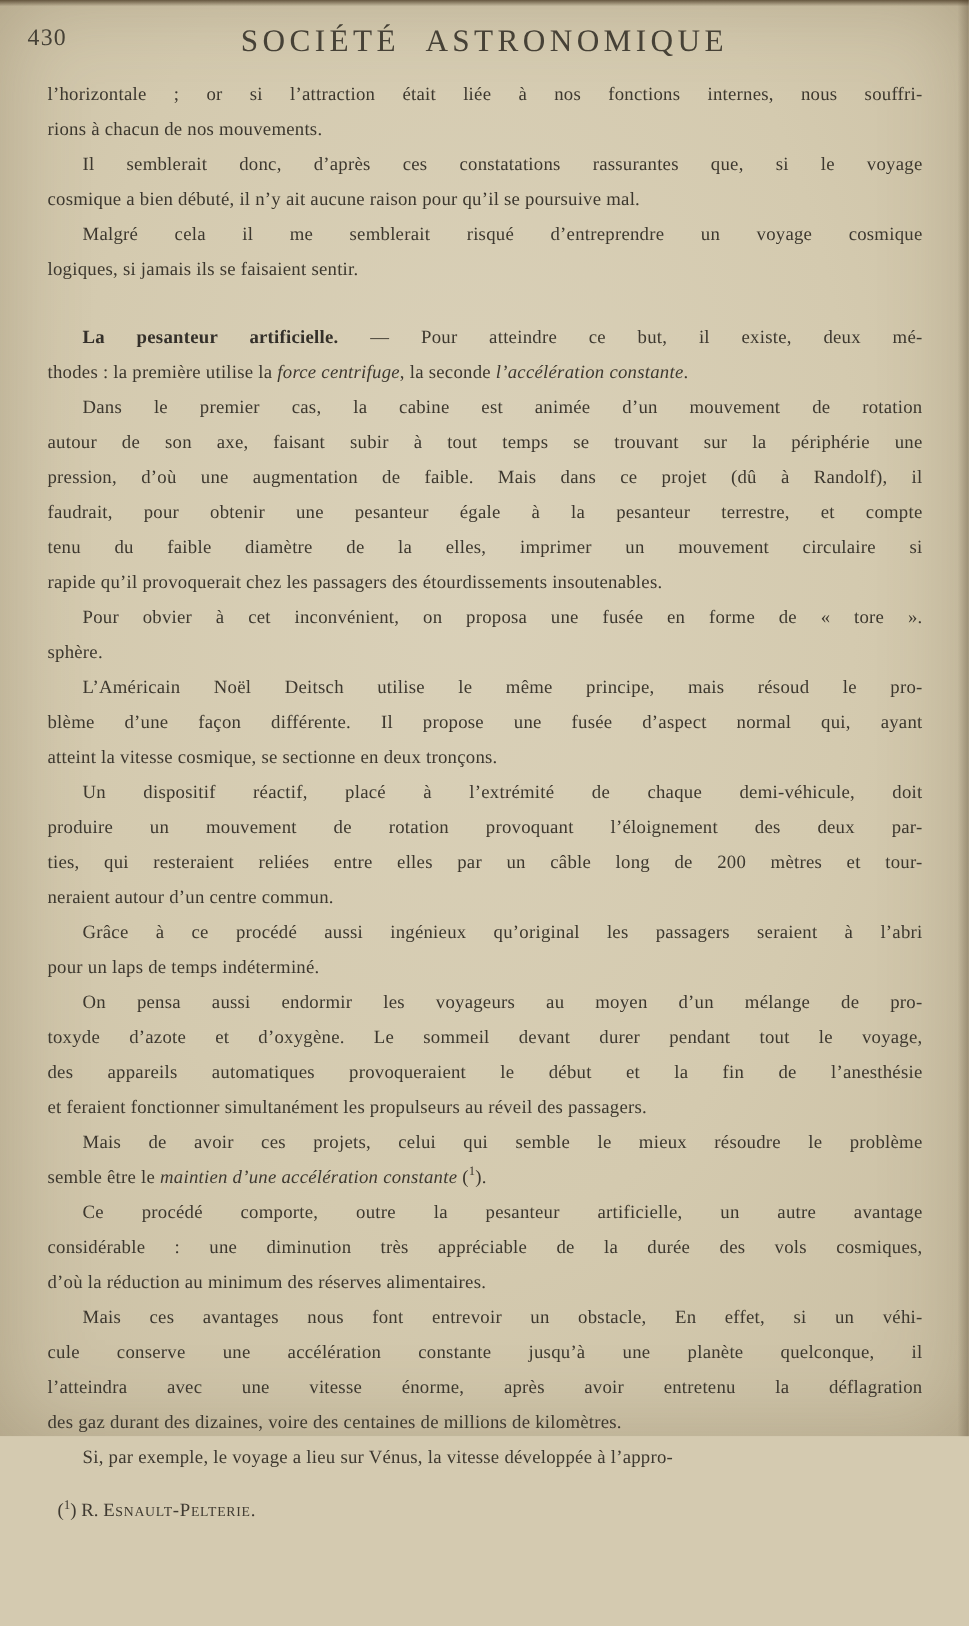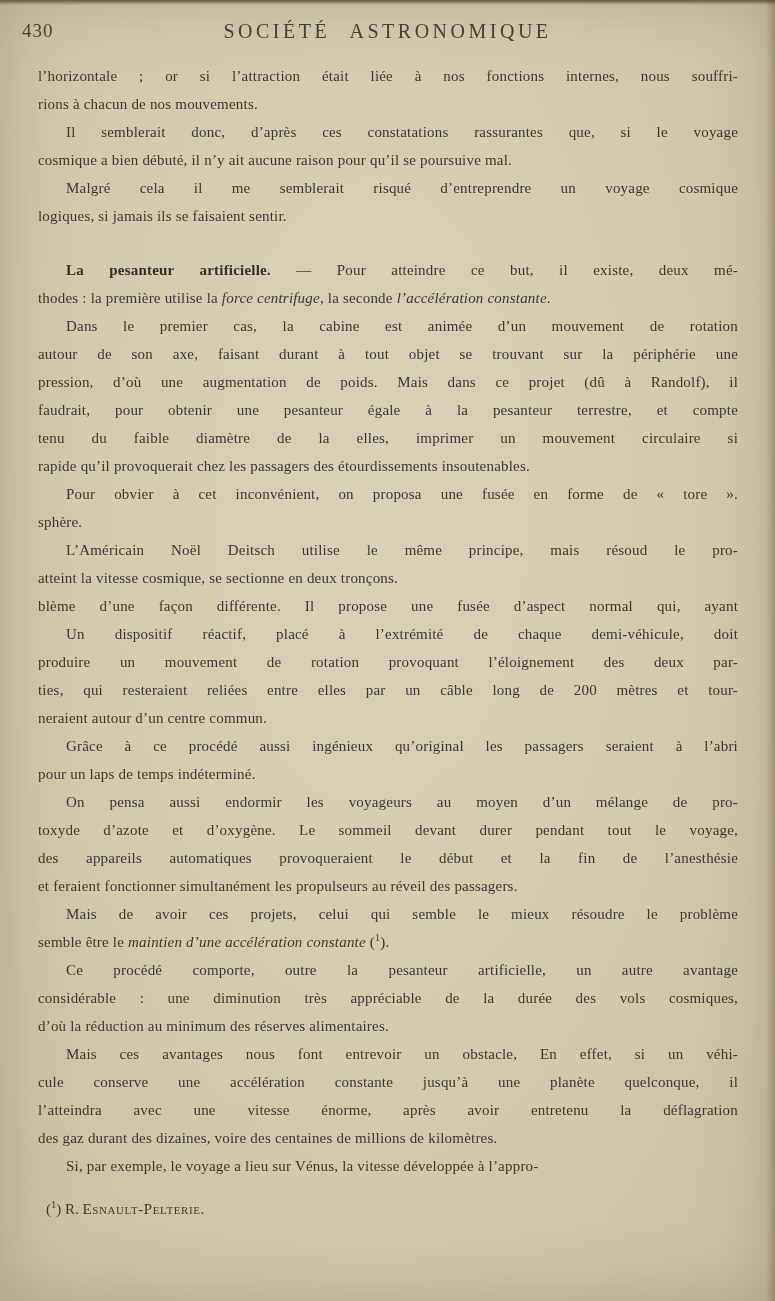--- a/index.html
+++ b/index.html
@@ -4,21 +4,21 @@
 <style>
   html,body { margin:0; padding:0; }
   body {
     width:775px; height:1301px;
     font-family:"Liberation Serif","DejaVu Serif",serif;
     background:#d4cab0;
     overflow:hidden;
   }
   .page {
     position:relative;
-    width:775px; height:1301px;
+    width:775px; height:1149px;
     background:radial-gradient(ellipse at 48% 38%, #dad1b9 0%, #d4caaf 55%, #c9bea2 100%);
     box-shadow:inset 0 0 70px rgba(110,92,62,.30);
     color:#3d382f;
   }
   
   .edge-top {
     position:absolute; top:0; left:0; right:0; height:5px;
     background:linear-gradient(to bottom, rgba(78,62,40,.80), rgba(78,62,40,0));
   }
   .edge-right {
@@ -29,21 +29,21 @@
     position:relative;
     padding-top:20px;
     height:26px;
   }
   .page-number {
     position:absolute; left:22px; top:20px;
     font-size:19px; letter-spacing:1px; color:#454035;
   }
   .journal-title {
     text-align:center;
-    font-size:20px; letter-spacing:3.5px; word-spacing:12px;
+    font-size:25px; letter-spacing:3.5px; word-spacing:12px;
     color:#464136;
   }
   .page-body {
     margin:16px 37px 0 38px; 
     font-size:15px;
     line-height:28px;
     letter-spacing:.2px;
   }
   .para { margin:0; }
   .para.space-before { margin-top:26px; }
@@ -89,34 +89,34 @@
       <div class="para indent">
         <div class="line first"><span class="seg-n">Malgré cela il me semblerait risqué d’entreprendre un voyage cosmique</span></div>
         <div class="line last"><span class="seg-n">logiques, si jamais ils se faisaient sentir.</span></div>
       </div>
       <div class="para indent space-before">
         <div class="line first"><span class="seg-b">La pesanteur artificielle.</span><span class="seg-n"> — Pour atteindre ce but, il existe, deux mé-</span></div>
         <div class="line last"><span class="seg-n">thodes : la première utilise la </span><span class="seg-i">force centrifuge</span><span class="seg-n">, la seconde </span><span class="seg-i">l’accélération constante</span><span class="seg-n">.</span></div>
       </div>
       <div class="para indent">
         <div class="line first"><span class="seg-n">Dans le premier cas, la cabine est animée d’un mouvement de rotation</span></div>
-        <div class="line"><span class="seg-n">autour de son axe, faisant durant à tout objet se trouvant sur la périphérie une</span></div>
-        <div class="line"><span class="seg-n">pression, d’où une augmentation de poids. Mais dans ce projet (dû à Randolf), il</span></div>
+        <div class="line"><span class="seg-n">autour de son axe, faisant subir à tout temps se trouvant sur la périphérie une</span></div>
+        <div class="line"><span class="seg-n">pression, d’où une augmentation de faible. Mais dans ce projet (dû à Randolf), il</span></div>
         <div class="line"><span class="seg-n">faudrait, pour obtenir une pesanteur égale à la pesanteur terrestre, et compte</span></div>
         <div class="line"><span class="seg-n">tenu du faible diamètre de la elles, imprimer un mouvement circulaire si</span></div>
         <div class="line last"><span class="seg-n">rapide qu’il provoquerait chez les passagers des étourdissements insoutenables.</span></div>
       </div>
       <div class="para indent">
         <div class="line first"><span class="seg-n">Pour obvier à cet inconvénient, on proposa une fusée en forme de « tore ».</span></div>
         <div class="line last"><span class="seg-n">sphère.</span></div>
       </div>
       <div class="para indent">
         <div class="line first"><span class="seg-n">L’Américain Noël Deitsch utilise le même principe, mais résoud le pro-</span></div>
+        <div class="line"><span class="seg-n">blème d’une façon différente. Il propose une fusée d’aspect normal qui, ayant</span></div>
         <div class="line last"><span class="seg-n">atteint la vitesse cosmique, se sectionne en deux tronçons.</span></div>
-        <div class="line"><span class="seg-n">blème d’une façon différente. Il propose une fusée d’aspect normal qui, ayant</span></div>
       </div>
       <div class="para indent">
         <div class="line first"><span class="seg-n">Un dispositif réactif, placé à l’extrémité de chaque demi-véhicule, doit</span></div>
         <div class="line"><span class="seg-n">produire un mouvement de rotation provoquant l’éloignement des deux par-</span></div>
         <div class="line"><span class="seg-n">ties, qui resteraient reliées entre elles par un câble long de 200 mètres et tour-</span></div>
         <div class="line last"><span class="seg-n">neraient autour d’un centre commun.</span></div>
       </div>
       <div class="para indent">
         <div class="line first"><span class="seg-n">Grâce à ce procédé aussi ingénieux qu’original les passagers seraient à l’abri</span></div>
         <div class="line last"><span class="seg-n">pour un laps de temps indéterminé.</span></div>

